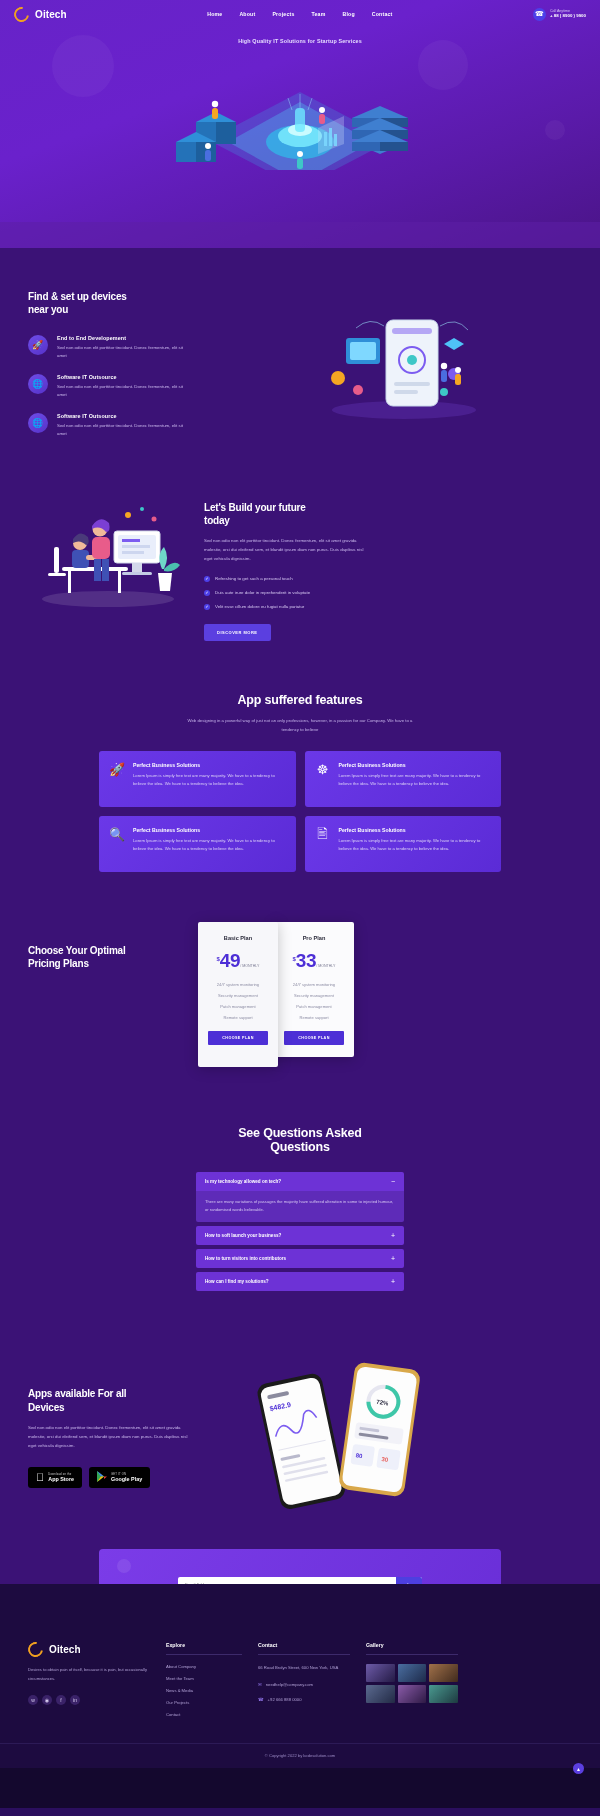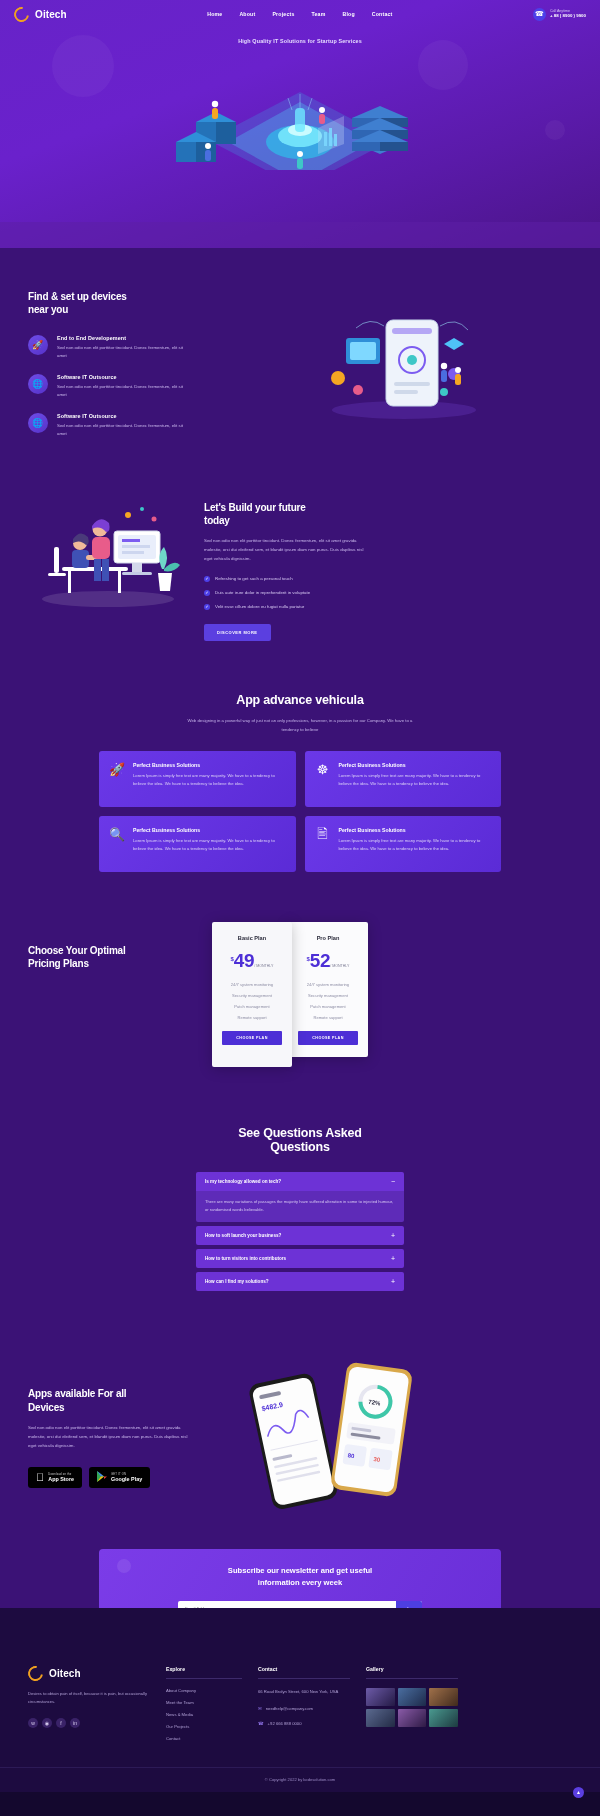--- a/index.html
+++ b/index.html
@@ -120,21 +120,21 @@
   }
   .card-ico {
     flex:0 0 auto; width:16px; height:16px; display:flex;
     align-items:center; justify-content:center; font-size:13px; color:#fff;
   }
   .card-title { font-size:5.2px; font-weight:bold; margin-bottom:4px; }
   .card-desc { font-size:4.2px; line-height:1.95; color:#ddd2f7; }
 
   
   .pricing { padding:20px 0 34px; }
-  .pricing-inner { display:flex; padding:0 28px; gap:24px; align-items:flex-start; }
+  .pricing-inner { display:flex; padding:0 28px; gap:10px; align-items:flex-start; }
   .pricing-left { width:160px; padding-top:22px; }
   .plans { flex:1; position:relative; height:148px; }
   .plan {
     position:absolute; top:0; background:#f7f7fa; color:#2a2a3a;
     border-radius:2px; padding:13px 10px 0; text-align:center;
     box-shadow:0 2px 14px rgba(0,0,0,.22);
   }
   .plan.basic { left:0; width:80px; height:145px; z-index:2; }
   .plan.pro  { left:76px; width:80px; height:135px; z-index:1; background:#fbfbfd; }
   .plan-name { font-size:5.6px; font-weight:bold; }
@@ -161,21 +161,21 @@
   }
   .faq-head.open { background:#6d32d6; border-radius:2px 2px 0 0; }
   .faq-sign { font-size:7px; font-weight:normal; line-height:1; }
   .faq-body {
     background:#5e2bb8; border-radius:0 0 2px 2px; padding:7px 9px 9px;
     font-size:4.1px; line-height:1.9; color:#d6c7f2;
   }
 
   
   .apps { padding:26px 0 30px; }
-  .apps-inner { display:flex; padding:0 28px; gap:20px; }
+  .apps-inner { display:flex; padding:0 28px; gap:28px; }
   .apps-left { width:190px; padding-top:26px; }
   .store-row { display:flex; gap:7px; margin-top:16px; }
   .store-badge {
     background:#000; border-radius:3px; padding:4px 8px;
     display:flex; align-items:center; gap:4px; cursor:pointer;
   }
   .store-ico { font-size:11px; line-height:1; }
   .store-txt span { display:block; }
   .store-small { font-size:2.7px; color:#cfcfcf; letter-spacing:.2px; }
   .store-big { font-size:5.4px; font-weight:bold; }
@@ -445,21 +445,21 @@
             <span class="chk-ico">✓</span>
             <span>Velit esse cillum dolore eu fugiat nulla pariatur</span>
           </div>
         </div>
         <button class="btn">DISCOVER MORE</button>
       </div>
     </div>
   </section>
 
   <section class="sec adv">
-    <h2 class="h2c">App advance vehicula</h2>
+    <h2 class="h2c">App suffered features</h2>
     <p class="sub-c">Web designing in a powerful way of just not an only professions, however, in a passion for our Company. We have to a tendency to believe</p>
     <div class="cards">
       <div class="card">
         <span class="card-ico">🚀</span>
         <span>
           <span class="card-title" style="display:block">Perfect Business Solutions</span>
           <span class="card-desc" style="display:block">Lorem Ipsum is simply free text are many majority. We have to a tendency to believe the idea. We have to a tendency to believe the idea.</span>
         </span>
       </div>
       <div class="card">
@@ -504,21 +504,21 @@
             <li>24/7 system monitoring</li>
             <li>Security management</li>
             <li>Patch management</li>
             <li>Remote support</li>
           </ul>
           <button class="plan-btn">CHOOSE PLAN</button>
         </div>
         <div class="plan pro">
           <div class="plan-name">Pro Plan</div>
           <div class="plan-price">
-            <span class="cur">$</span><span class="amt">52</span><span class="per">/ MONTHLY</span>
+            <span class="cur">$</span><span class="amt">33</span><span class="per">/ MONTHLY</span>
           </div>
           <ul class="plan-feats">
             <li>24/7 system monitoring</li>
             <li>Security management</li>
             <li>Patch management</li>
             <li>Remote support</li>
           </ul>
           <button class="plan-btn">CHOOSE PLAN</button>
         </div>
       </div>
@@ -621,24 +621,20 @@
           </g>
         </svg>
       </div>
     </div>
   </section>
 
   <div class="sec news-wrap">
     <div class="news">
       <span class="dot" style="width:14px;height:14px;left:18px;top:10px;"></span>
       <span class="dot" style="width:18px;height:18px;right:10px;bottom:-4px;"></span>
-      <h3>
-        <span>Subscribe our newsletter and get useful</span><br>
-        <span>information every week</span>
-      </h3>
       <div class="news-form">
         <input type="text" placeholder="Email Address" style="">
         <button class="news-btn">
           <span>➤</span>
         </button>
       </div>
     </div>
   </div>
 
   <footer>

